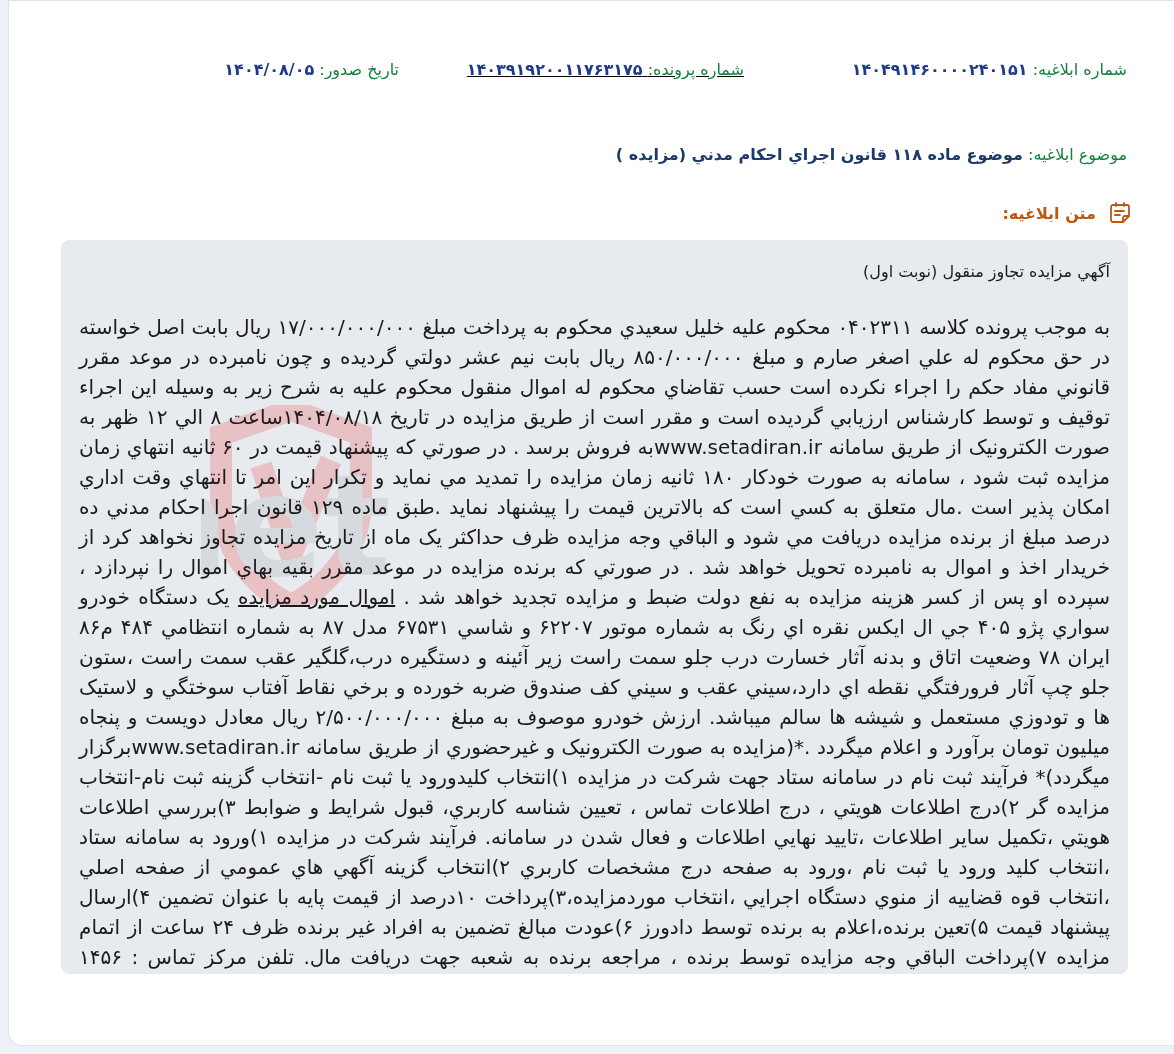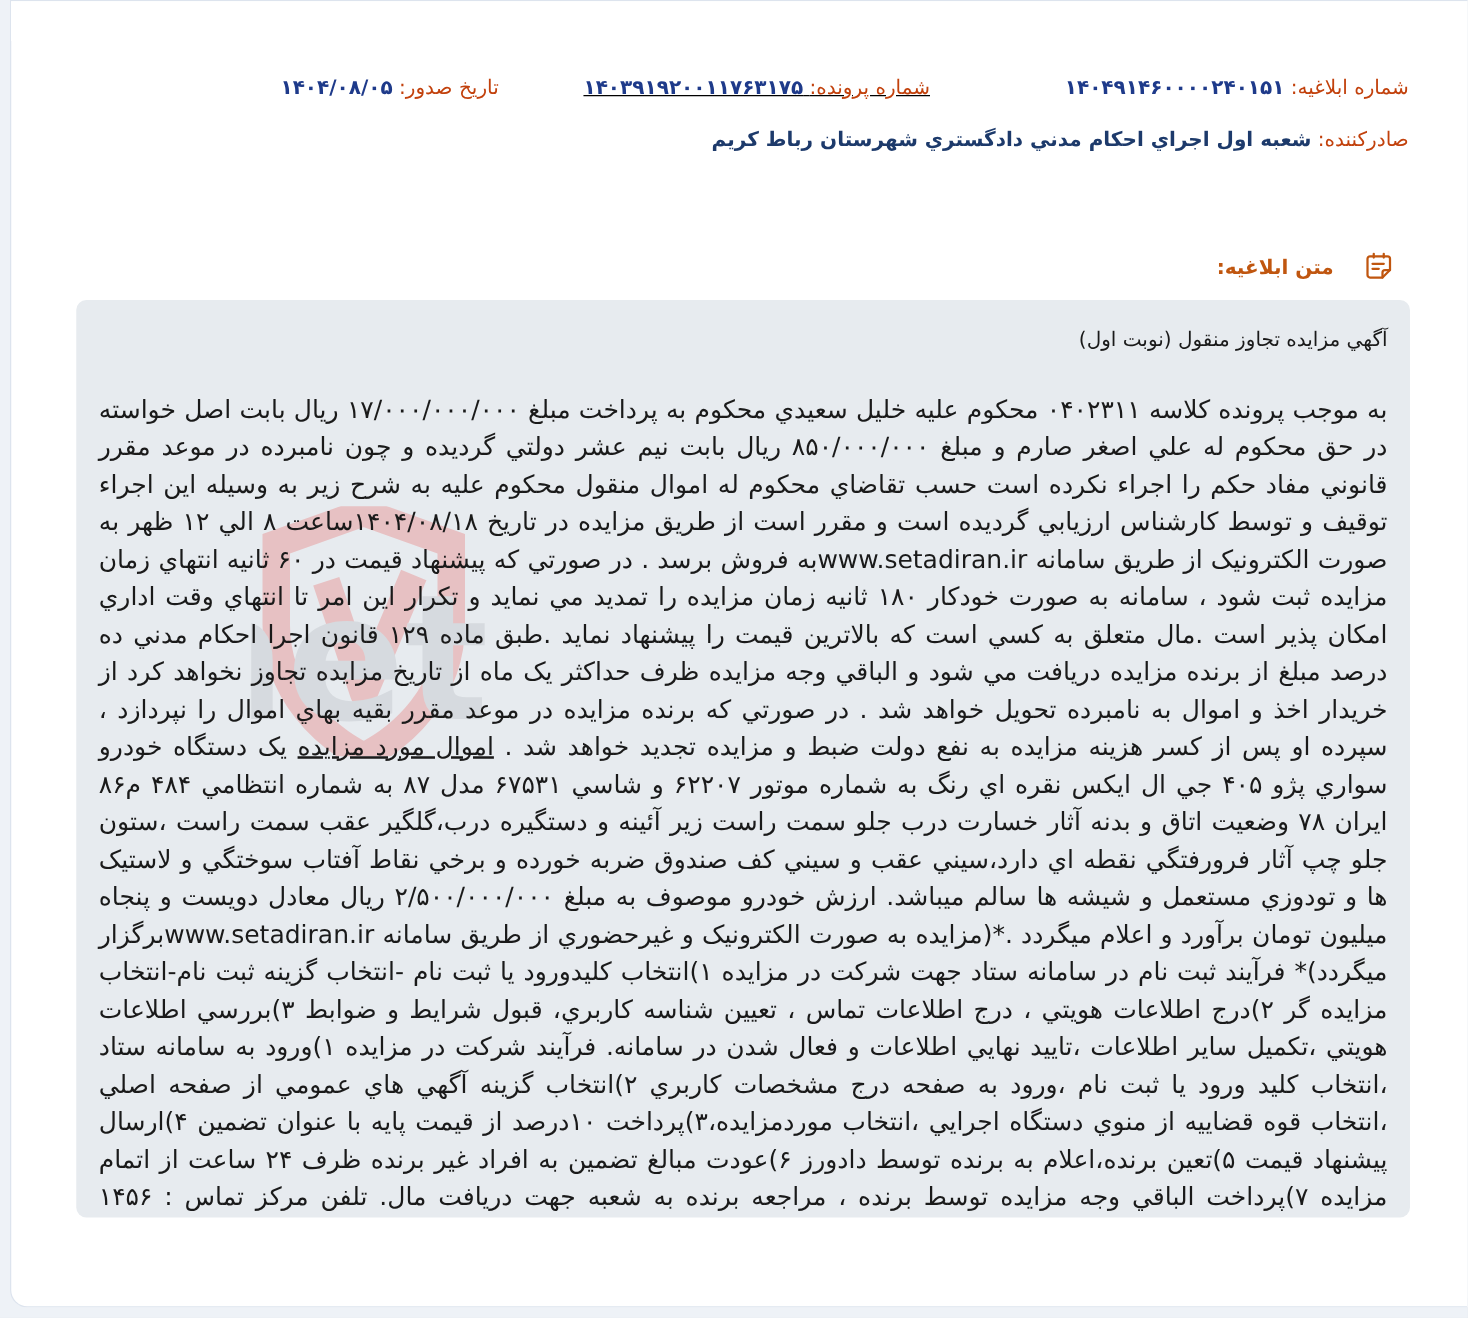--- a/index.html
+++ b/index.html
@@ -28,40 +28,40 @@
     box-sizing: border-box;
   }
   .meta-row {
     position: absolute;
     right: 47px;
     font-size: 16px;
     line-height: 24px;
     white-space: nowrap;
   }
   .meta-label {
-    color: #c2410c;
+    color: #15803d;
   }
   .meta-value {
     color: #1d3a6b;
     font-weight: bold;
     text-align: center;
   }
   .meta-value.num {
     color: #1e3a8a;
     font-weight: bold;
   }
   .row1 { top: 57px; }
   .row1 .col { position: absolute; top: 0; white-space: nowrap; }
   .section-head {
     position: absolute;
-    right: 59px;
+    right: 42px;
     top: 200px;
     display: flex;
     align-items: center;
-    gap: 24px;
+    gap: 12px;
     color: #c0560f;
     font-weight: bold;
     font-size: 16px;
   }
   .section-head svg { display: block; }
   .body-box {
     position: absolute;
     left: 52px;
     top: 239px;
     width: 1067px;
@@ -115,25 +115,25 @@
     <div class="col" style="right:383px;text-decoration:underline;">
       <span class="meta-label">شماره پرونده:</span>
       <span class="meta-value num">۱۴۰۳۹۱۹۲۰۰۱۱۷۶۳۱۷۵</span>
     </div>
     <div class="col" style="right:728px;">
       <span class="meta-label">تاريخ صدور:</span>
       <span class="meta-value num">۱۴۰۴/۰۸/۰۵</span>
     </div>
   </div>
 
-  <div class="meta-row" style="top:99px;">
-    <span class="meta-label">صادرکننده:</span>
-    <span class="meta-value">شعبه اول اجراي احكام مدني دادگستري شهرستان رباط كريم</span>
+
+  <div class="meta-row" style="top:142px;">
+    <span class="meta-label">موضوع ابلاغيه:</span>
+    <span class="meta-value">موضوع ماده ۱۱۸ قانون اجراي احكام مدني (مزايده )</span>
   </div>
-
 
   <div class="section-head">
     <span>
       <svg width="24" height="24" viewBox="0 0 24 24" fill="none" stroke="#c0560f" stroke-width="1.8" stroke-linecap="round" stroke-linejoin="round">
         <line x1="8" y1="2" x2="8" y2="5"></line>
         <line x1="16" y1="2" x2="16" y2="5"></line>
         <path d="M5 4h14a2 2 0 0 1 2 2v9l-6 6H5a2 2 0 0 1-2-2V6a2 2 0 0 1 2-2z"></path>
         <path d="M15 21v-4a2 2 0 0 1 2-2h4"></path>
         <line x1="7" y1="10" x2="16" y2="10"></line>
         <line x1="7" y1="14" x2="12" y2="14"></line>

